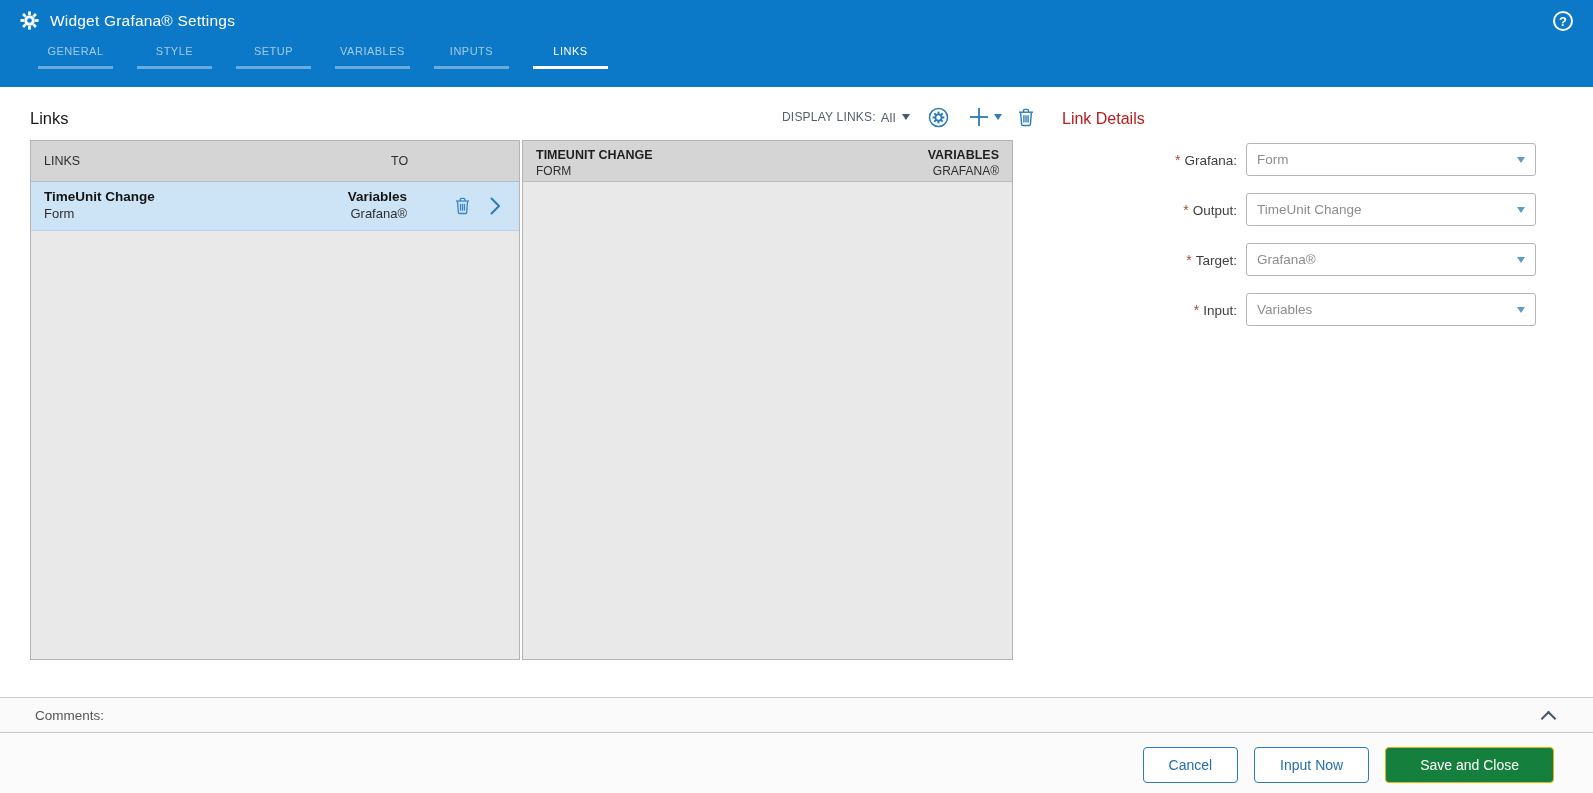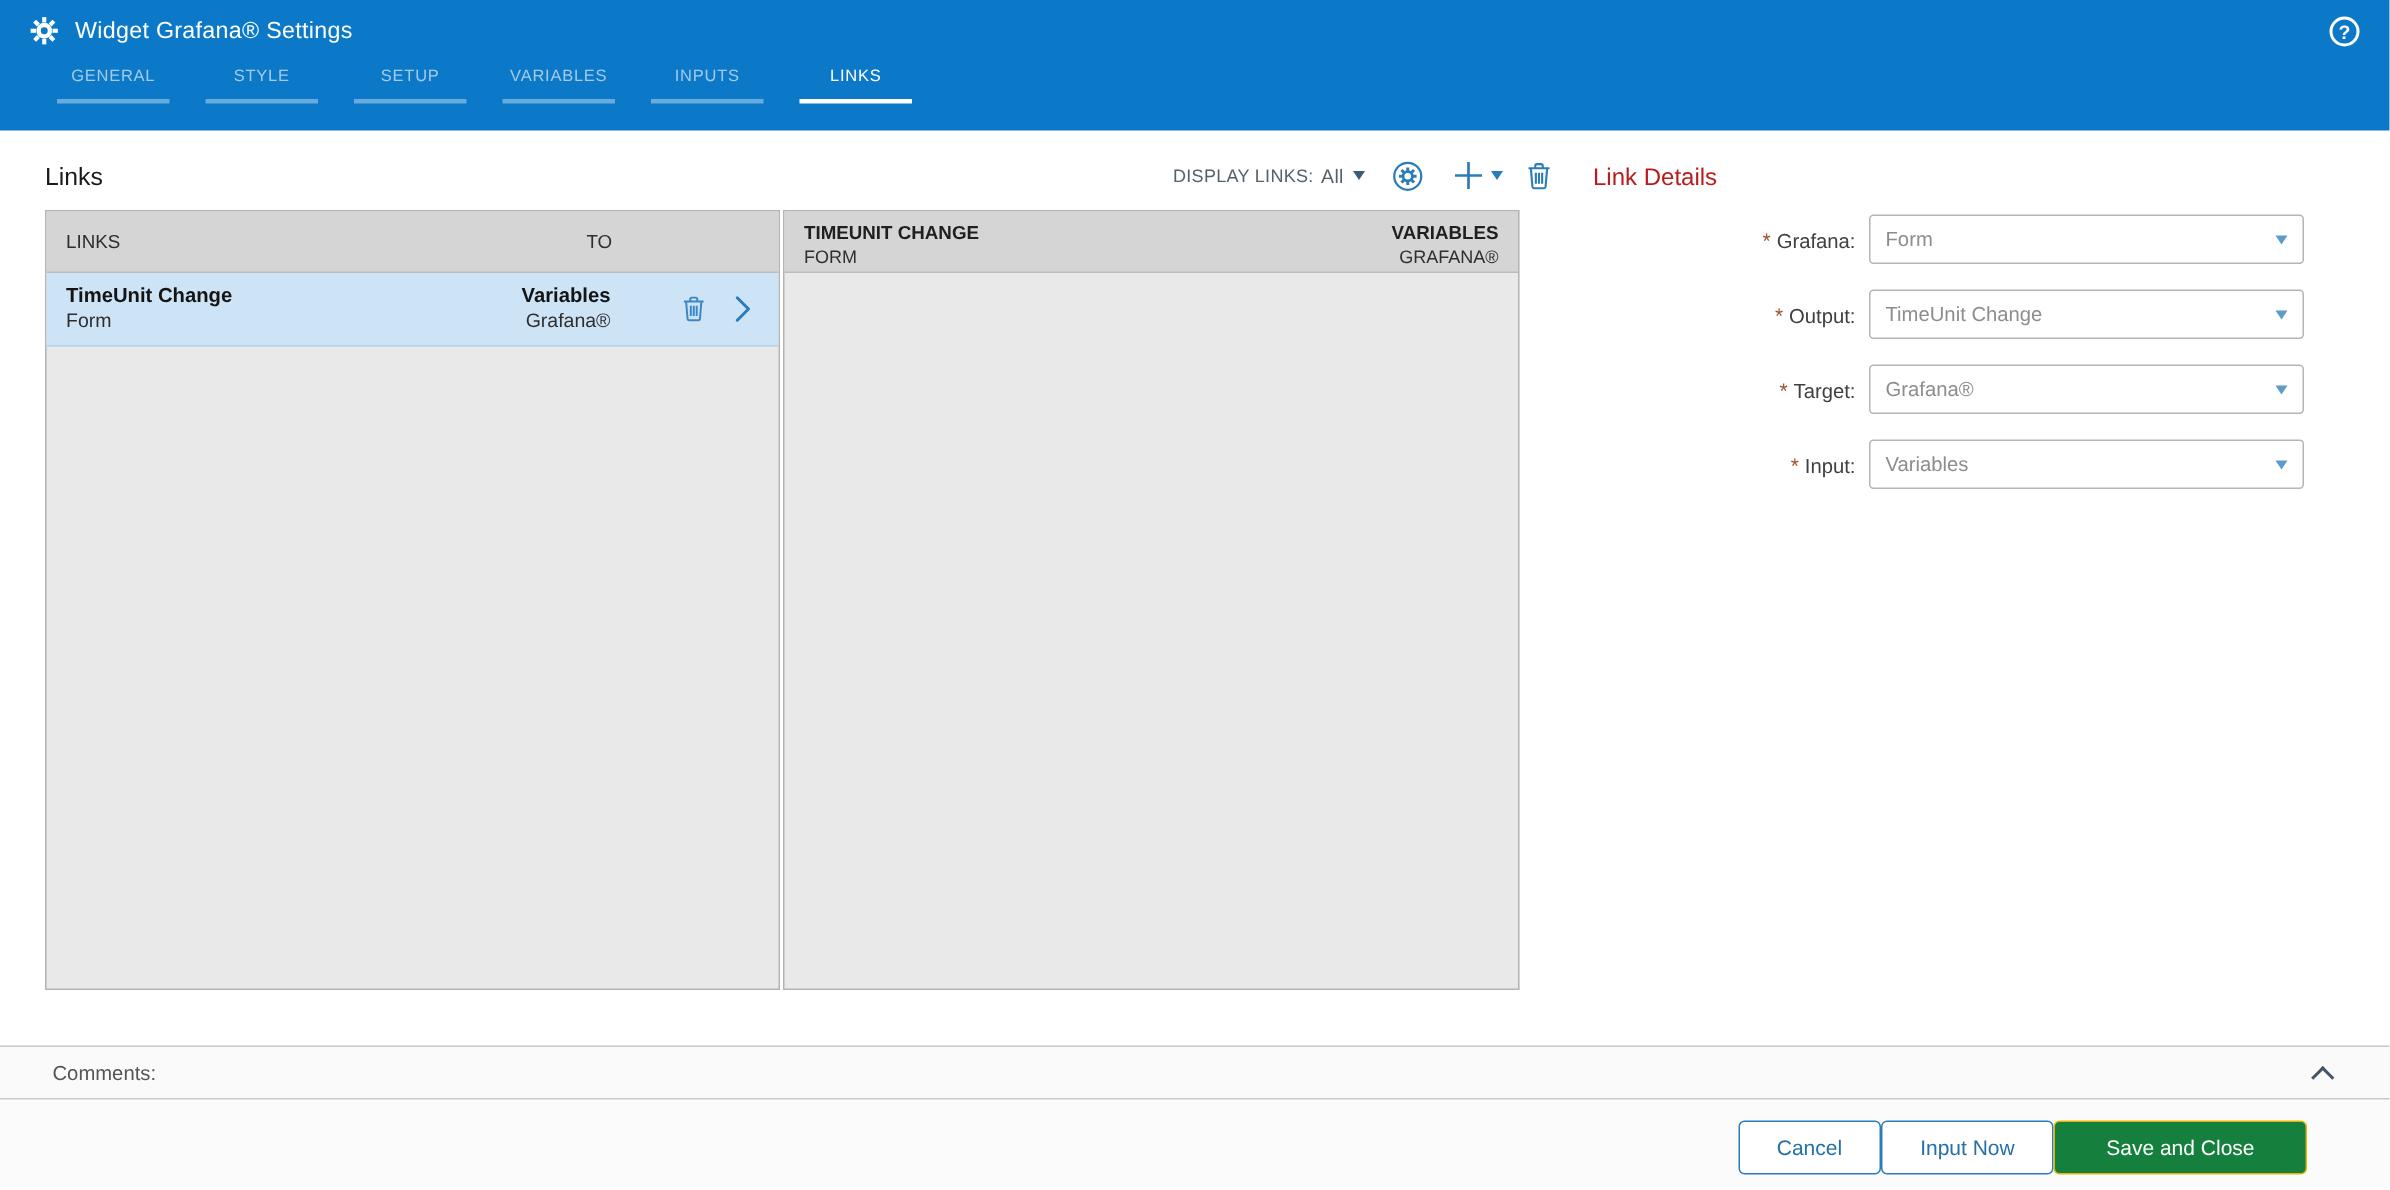--- a/index.html
+++ b/index.html
@@ -78,21 +78,21 @@
     font-family:"Liberation Serif", serif; font-weight:bold; font-size:13px; cursor:pointer; }
 
   
   .comments-bar { position:absolute; left:0; top:697px; width:1593px; height:36px; background:#fafafa;
     border-top:1px solid #c9c9c9; border-bottom:1px solid #c9c9c9; display:flex; align-items:center;
     padding-left:35px; font-size:13.5px; color:#555; }
   .collapse-btn { position:absolute; right:38px; top:12px; width:13px; height:13px; cursor:pointer; }
   .collapse-btn::before { content:""; position:absolute; left:1px; top:3px; width:9px; height:9px;
     border-top:2px solid #44546a; border-left:2px solid #44546a; transform:rotate(45deg); }
   .footer { position:absolute; left:0; top:734px; width:1593px; height:59px; background:#fbfbfb; }
-  .footer-btns { position:absolute; right:55px; top:13px; display:flex; }
+  .footer-btns { position:absolute; right:39px; top:13px; display:flex; gap:16px; }
   .btn { height:36px; border-radius:4px; font-size:14px; font-family:inherit; cursor:pointer;
     display:flex; align-items:center; justify-content:center; }
   .btn-outline { background:#fff; border:1px solid #2b7cb8; color:#2470a8; padding:0 25px; }
   .btn-primary { background:#15803d; border:1px solid #eab308; color:#fff; padding:0 34px; }
 </style>
 </head>
 <body>
 
 <div class="app-header">
   <div class="title-row">

